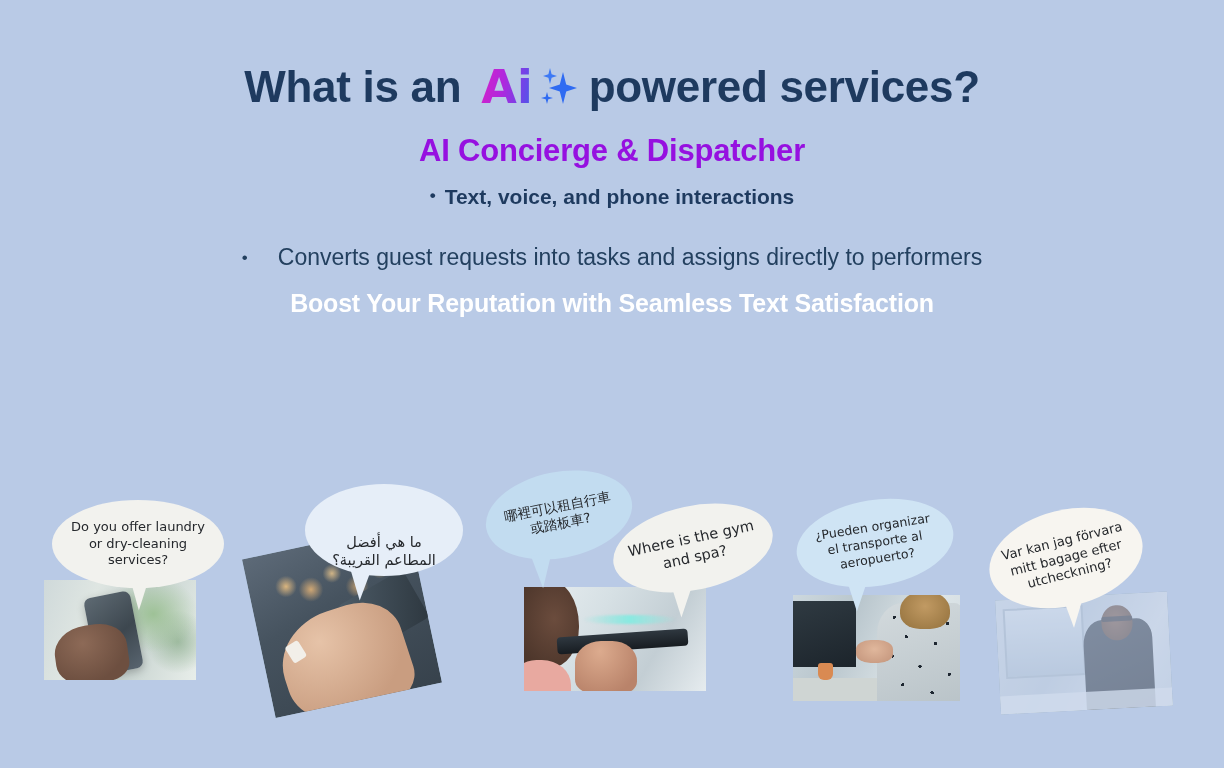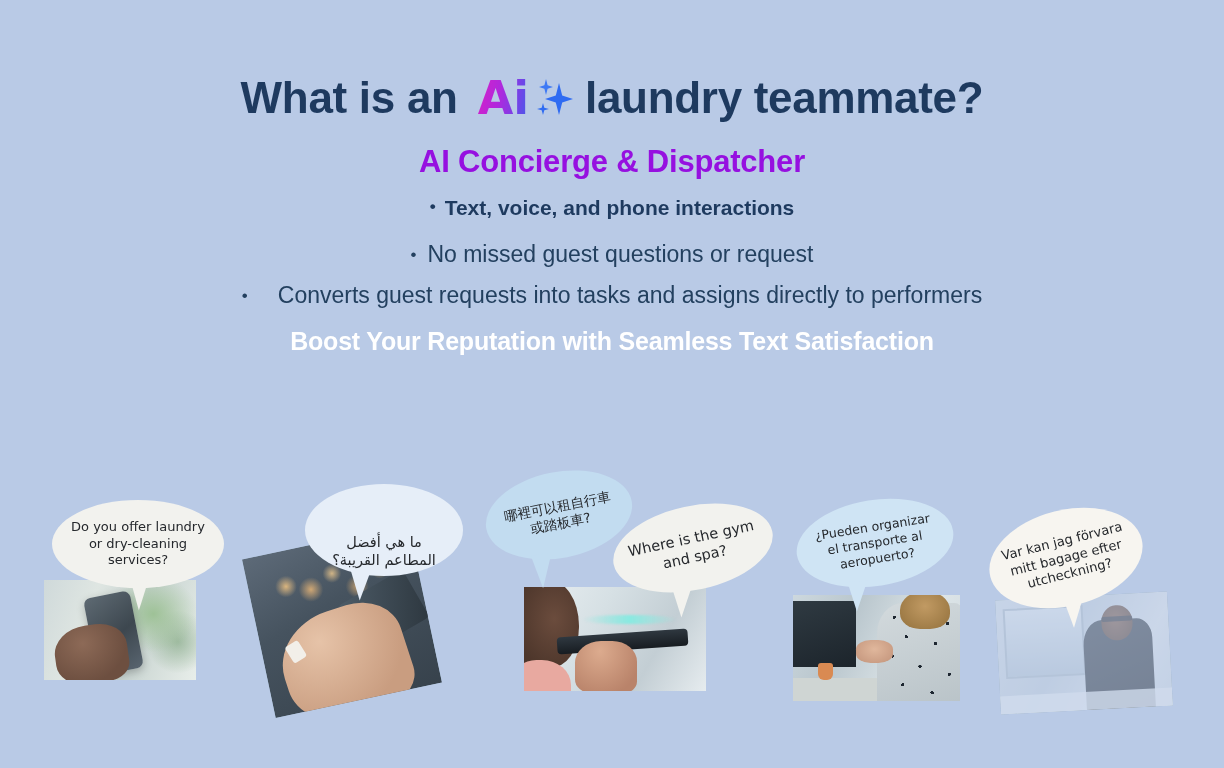--- a/index.html
+++ b/index.html
@@ -11,21 +11,21 @@
     height: 768px;
     overflow: hidden;
     background: #b9cae6;
     font-family: "Liberation Sans", sans-serif;
     position: relative;
   }
 
   
   .headline-block {
     position: absolute;
-    top: 72px;
+    top: 61px;
     left: 0;
     width: 1224px;
     text-align: center;
   }
 
   .main-title {
     font-size: 44px;
     font-weight: bold;
     color: #1e3a5f;
     letter-spacing: -0.3px;
@@ -475,31 +475,30 @@
       <span class="ai-word">Ai</span>
       <span class="sparkles">
         <svg viewBox="0 0 42 44" width="42" height="44" aria-hidden="true">
           <path d="M28 6 L31.2 18.4 L42 22 L31.2 25.6 L28 38 L24.8 25.6 L14 22 L24.8 18.4 Z" fill="#2f6bf2"></path>
           <path d="M15 2 L16.6 8.2 L22 10 L16.6 11.8 L15 18 L13.4 11.8 L8 10 L13.4 8.2 Z" fill="#3d79f5"></path>
           <path d="M12 26 L13.3 30.8 L18 32 L13.3 33.2 L12 38 L10.7 33.2 L6 32 L10.7 30.8 Z" fill="#2f6bf2"></path>
         </svg>
       </span>
     </span>
 
-    <span class="title-seg post">laundry teammate?</span>
+    <span class="title-seg post">powered services?</span>
   </div>
 
   <div class="subtitle">AI Concierge &amp; Dispatcher</div>
 
   <div class="tagline-row">
     <span class="dot">•</span><span>Text, voice, and phone interactions</span>
   </div>
 
   <div class="feature-row">
-    <span class="feature-item"><span class="dot">•</span><span>No missed guest questions or request</span></span>
   </div>
 
   <div class="feature-row-single">
     <span class="dot">•</span><span>Converts guest requests into tasks and assigns directly to performers</span>
   </div>
 
   <div class="boost-line">Boost Your Reputation with Seamless Text Satisfaction</div>
 </div>
 
 <div class="scene">

